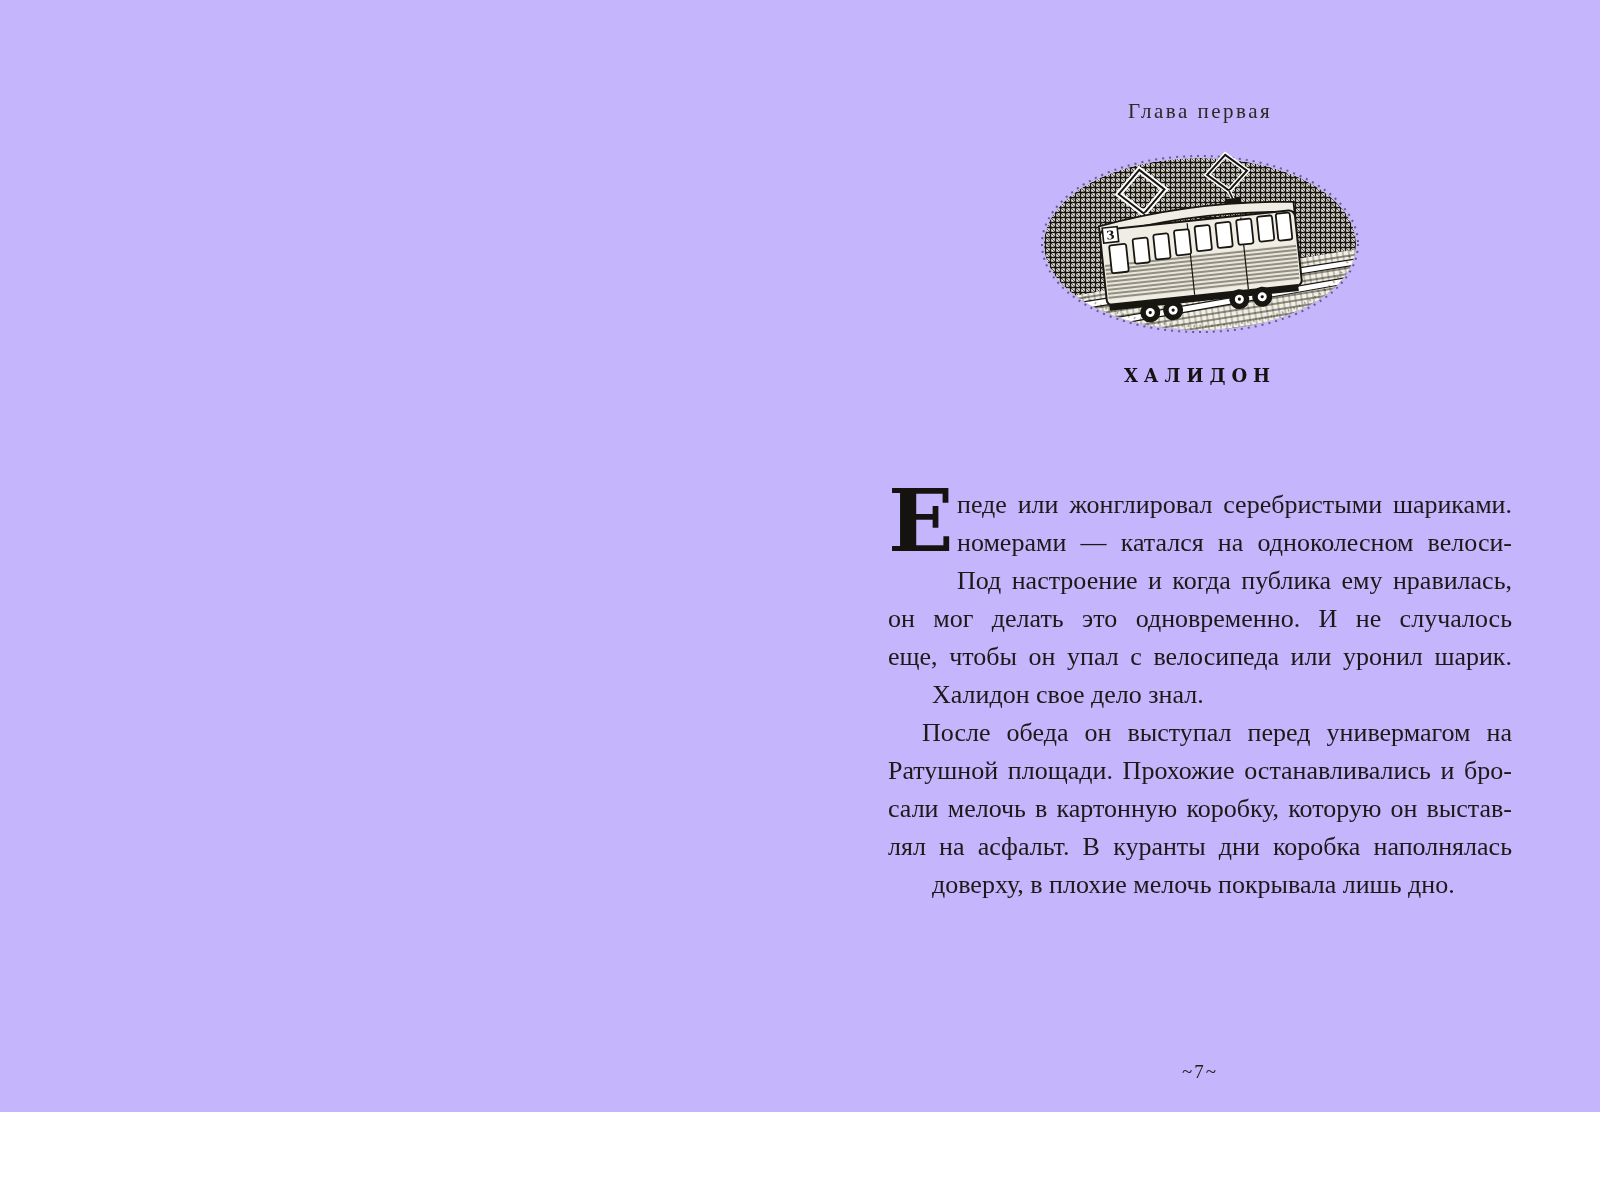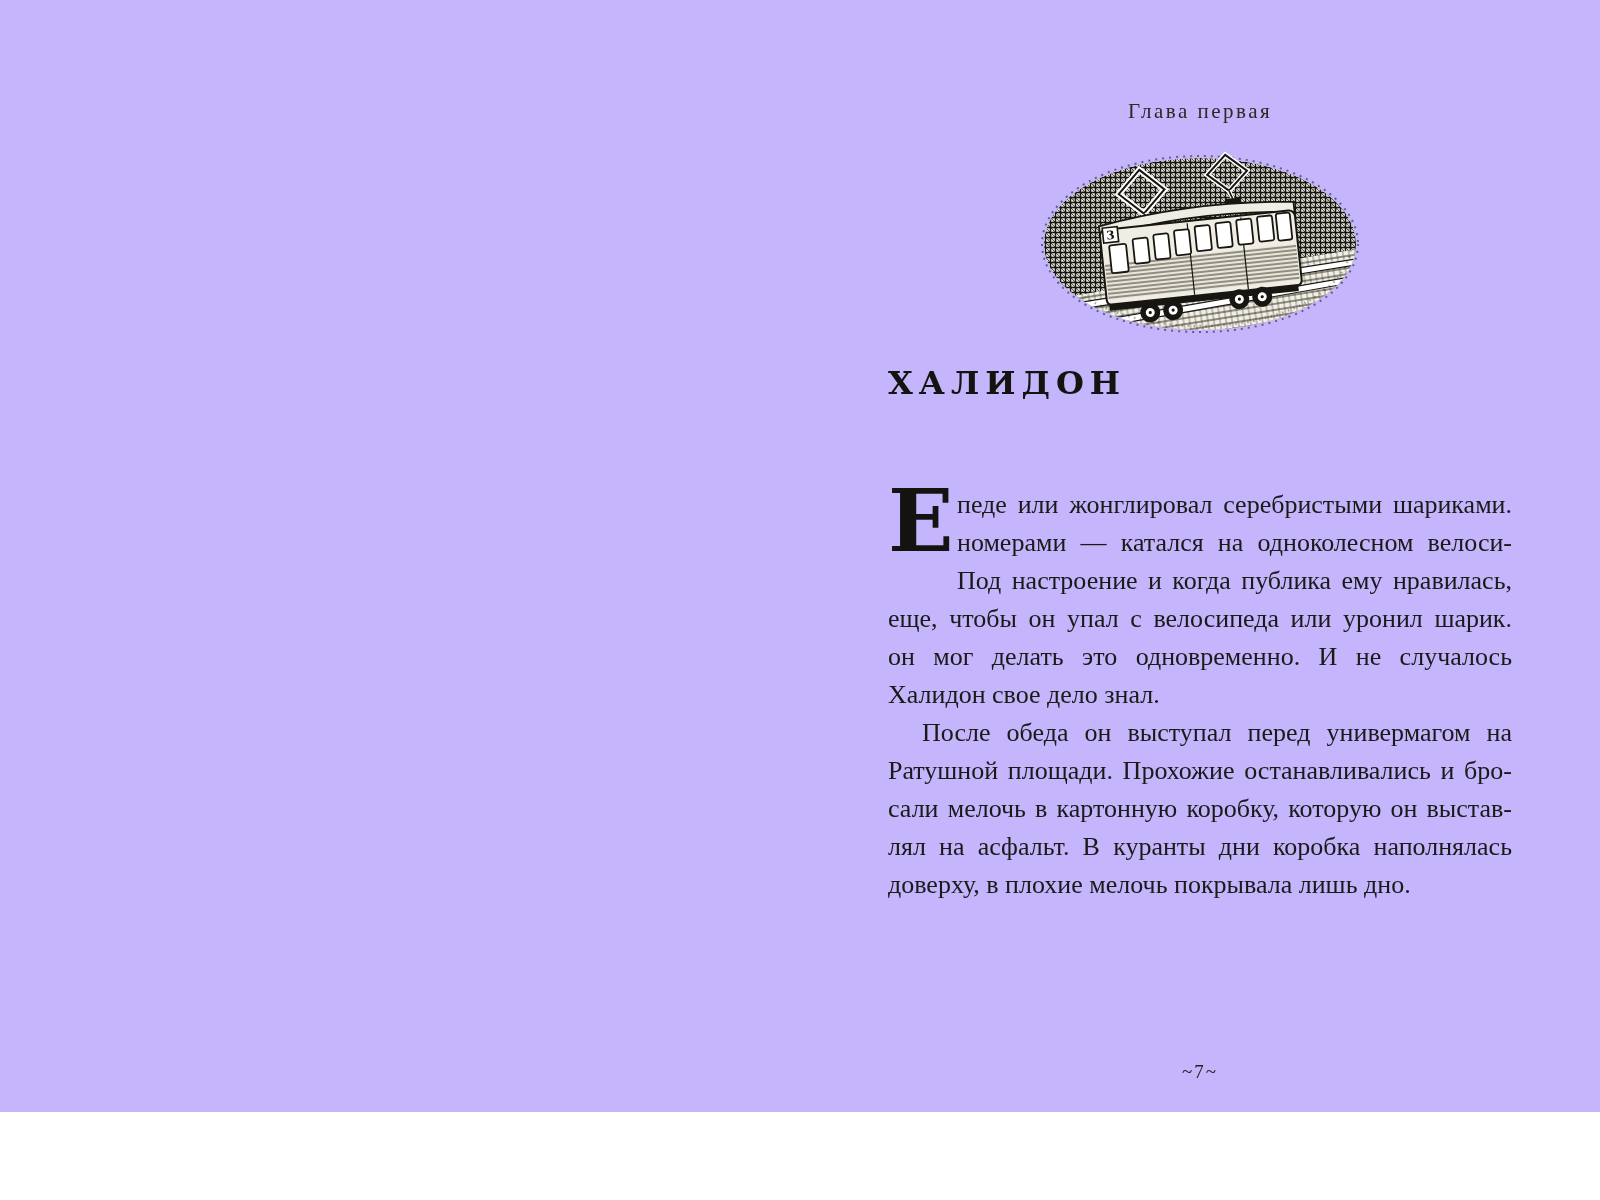--- a/index.html
+++ b/index.html
@@ -17,38 +17,39 @@
     text-align:center;
     font-size:21px;line-height:1;
     letter-spacing:2.5px;
     color:#2b2922;
   }
   .illustration{
     position:absolute;left:1038px;top:150px;width:324px;height:188px;
   }
   .chapter-title{
     position:absolute;left:888px;top:367px;width:624px;
+    text-align:center;
     font-family:"DejaVu Serif",serif;
     font-weight:bold;
-    font-size:32px;line-height:1;
+    font-size:18px;line-height:1;
     letter-spacing:6px;margin-right:-6px;
     color:#141310;
   }
   .body-text{
     position:absolute;left:888px;top:486px;width:624px;
     font-size:26px;line-height:38px;
     color:#1b1a17;
   }
   .paragraph{margin:0;}
   .paragraph.indent .line:first-child{text-indent:34px;}
   .line{
     text-align:justify;
     text-align-last:justify;
   }
-  .line.para-end{text-align-last:left;}
+  .line.para-end{text-align-last:left;margin-left:44px;}
   .dropcap{
     float:left;
     width:56px;height:76px;
     margin:3px 13px 0 0;
     font-family:"DejaVu Serif",serif;
     font-weight:bold;
     font-size:86px;line-height:64px;
     color:#141310;
     text-align:left;
   }
@@ -154,22 +155,22 @@
   </div>
 
   <div class="chapter-title">ХАЛИДОН</div>
 
   <div class="body-text">
       <div class="paragraph">
         <span class="dropcap">Е</span>
         <div class="line">педе или жонглировал серебристыми шариками.</div>
         <div class="line">номерами — катался на одноколесном велоси-</div>
         <div class="line">Под настроение и когда публика ему нравилась,</div>
+        <div class="line">он мог делать это одновременно. И не случалось</div>
         <div class="line">еще, чтобы он упал с велосипеда или уронил шарик.</div>
-        <div class="line">он мог делать это одновременно. И не случалось</div>
         <div class="line para-end">Халидон свое дело знал.</div>
       </div>
       <div class="paragraph indent">
         <div class="line">После обеда он выступал перед универмагом на</div>
         <div class="line">Ратушной площади. Прохожие останавливались и бро-</div>
         <div class="line">сали мелочь в картонную коробку, которую он выстав-</div>
         <div class="line">лял на асфальт. В куранты дни коробка наполнялась</div>
         <div class="line para-end">доверху, в плохие мелочь покрывала лишь дно.</div>
       </div>
     </div>

